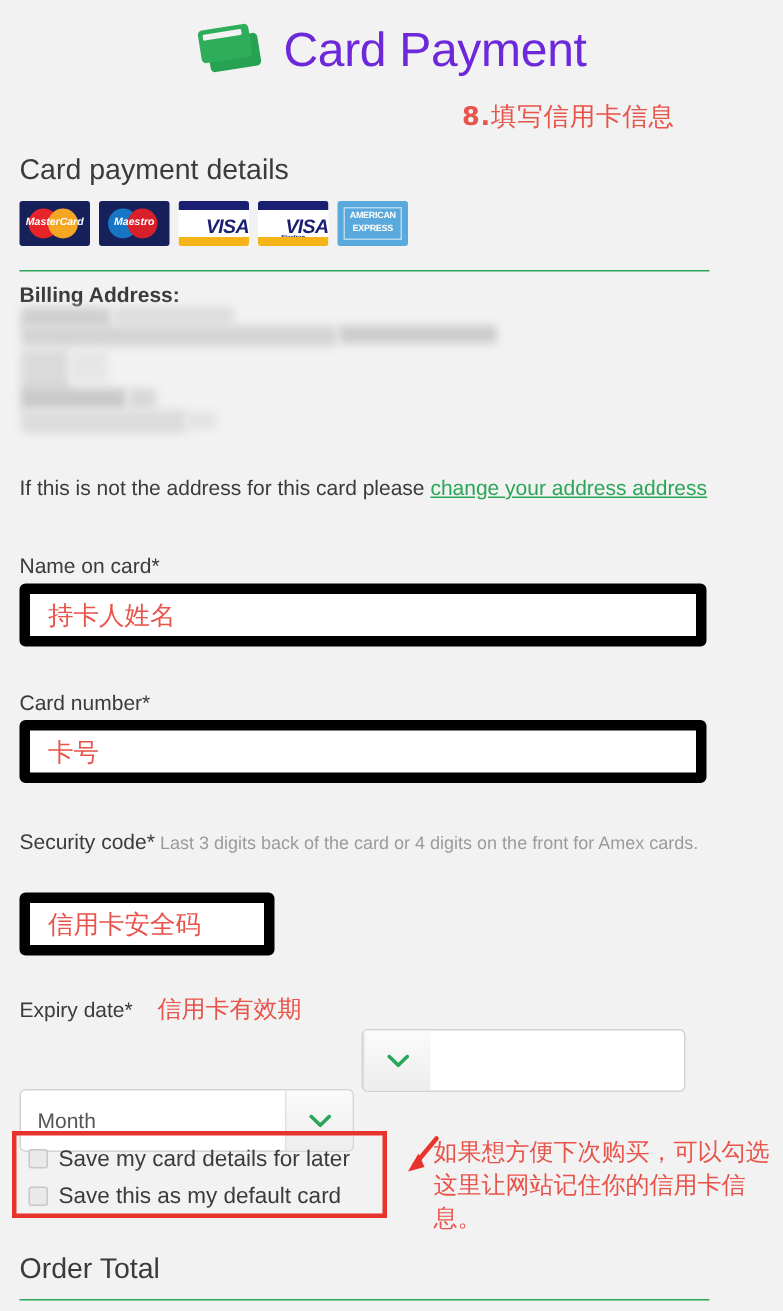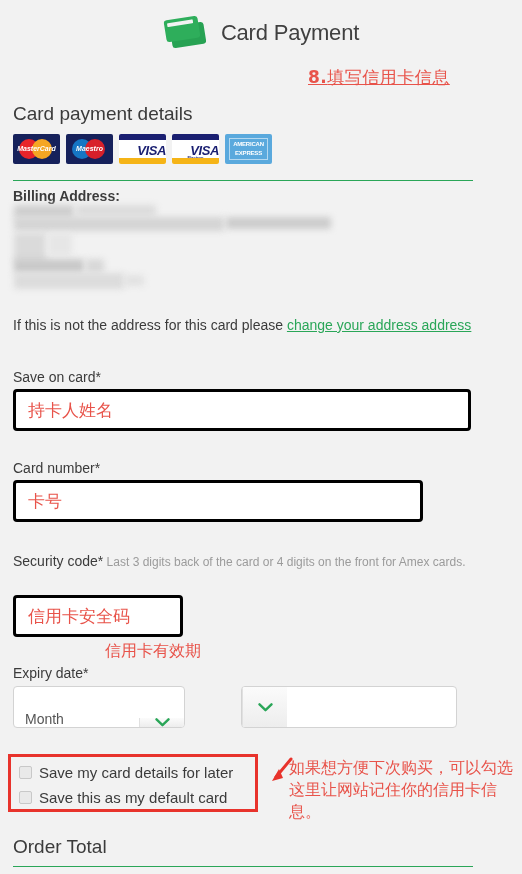--- a/index.html
+++ b/index.html
@@ -57,48 +57,47 @@
     content: "";
     position: absolute;
     left: 3px;
     top: 3px;
     width: 26px;
     height: 4px;
     background: #f2f2f2;
     border-radius: 1px;
   }
   .page-title {
-    font-size: 22px;
-    color: #404040;
+    font-size: 32px;
+    color: #6d28d9;
     font-weight: normal;
     letter-spacing: -0.2px;
     line-height: 1;
     white-space: nowrap;
   }
 
   
   .anno {
     color: #e8534a;
     font-family: "DejaVu Sans", sans-serif;
     position: absolute;
     white-space: nowrap;
   }
   #anno-top {
     left: 308px;
     top: 66px;
     font-size: 17px;
     letter-spacing: 0.5px;
-    text-decoration: underline;
   }
   #anno-top .num {
     font-weight: bold;
   }
   #anno-expiry {
     left: 105px;
-    top: 641px;
+    top: 663px;
     font-size: 16px;
   }
   #anno-save {
     left: 289px;
     top: 757px;
     font-size: 16px;
     line-height: 22px;
     white-space: normal;
     width: 230px;
   }
@@ -299,34 +298,34 @@
   }
   .field-label .hint {
     color: #9b9b9b;
     font-size: 12px;
   }
 
   .text-input {
     position: absolute;
     box-sizing: border-box;
     background: #ffffff;
-    border: 3px solid #000000;
+    border: 7px solid #000000;
     border-radius: 4px;
     font-size: 17px;
     color: #e8534a;
     font-family: "DejaVu Sans", sans-serif;
     padding: 0 12px;
     outline: none;
   }
 
   #label-name  { left: 13px; top: 369px; }
   #input-name  { left: 13px; top: 389px; width: 458px; height: 42px; }
 
   #label-cardnumber { left: 13px; top: 460px; }
-  #input-cardnumber { left: 13px; top: 480px; width: 410px; height: 42px; }
+  #input-cardnumber { left: 13px; top: 480px; width: 458px; height: 42px; }
 
   #label-security { left: 13px; top: 551px; width: 460px; line-height: 21px; }
   #input-security { left: 13px; top: 595px; width: 170px; height: 42px; }
 
   #label-expiry { left: 13px; top: 665px; }
 
   
   .select-wrap {
     position: absolute;
     height: 42px;
@@ -351,21 +350,21 @@
     border-left: 1px solid #e0e0e0;
     background: linear-gradient(#fbfbfb, #ededed);
     display: flex;
     align-items: center;
     justify-content: center;
   }
   .chev {
     width: 15px;
     height: 9px;
   }
-  #select-month { left: 13px; top: 686px; width: 172px; align-items: flex-end; }
+  #select-month { left: 13px; top: 726px; width: 223px; }
   #select-year  { left: 241px; top: 686px; width: 216px; }
 
   
   #save-box {
     position: absolute;
     left: 8px;
     top: 754px;
     width: 250px;
     height: 58px;
     box-sizing: border-box;
@@ -458,21 +457,21 @@
   <span style="left:2px;  top:54px; width:70px;  height:14px; background:#c9c9c9;"></span>
   <span style="left:74px; top:54px; width:18px;  height:14px; background:#d8d8d8;"></span>
   <span style="left:2px;  top:68px; width:110px; height:16px; background:#dcdcdc;"></span>
   <span style="left:112px;top:70px; width:20px;  height:11px; background:#e2e2e2;"></span>
 </div>
 
 <div id="billing-note">
   <span>If this is not the address for this card please </span><a href="#">change your address address</a>
 </div>
 
-<label class="field-label" id="label-name">Save on card*</label>
+<label class="field-label" id="label-name">Name on card*</label>
 <input class="text-input" id="input-name" type="text" value="持卡人姓名" style="">
 
 <label class="field-label" id="label-cardnumber">Card number*</label>
 <input class="text-input" id="input-cardnumber" type="text" value="卡号" style="">
 
 <label class="field-label" id="label-security">
   <span>Security code*</span><span class="hint"> Last 3 digits back of the card or 4 digits on the front for Amex cards.</span>
 </label>
 <input class="text-input" id="input-security" type="text" value="信用卡安全码" style="">
 

